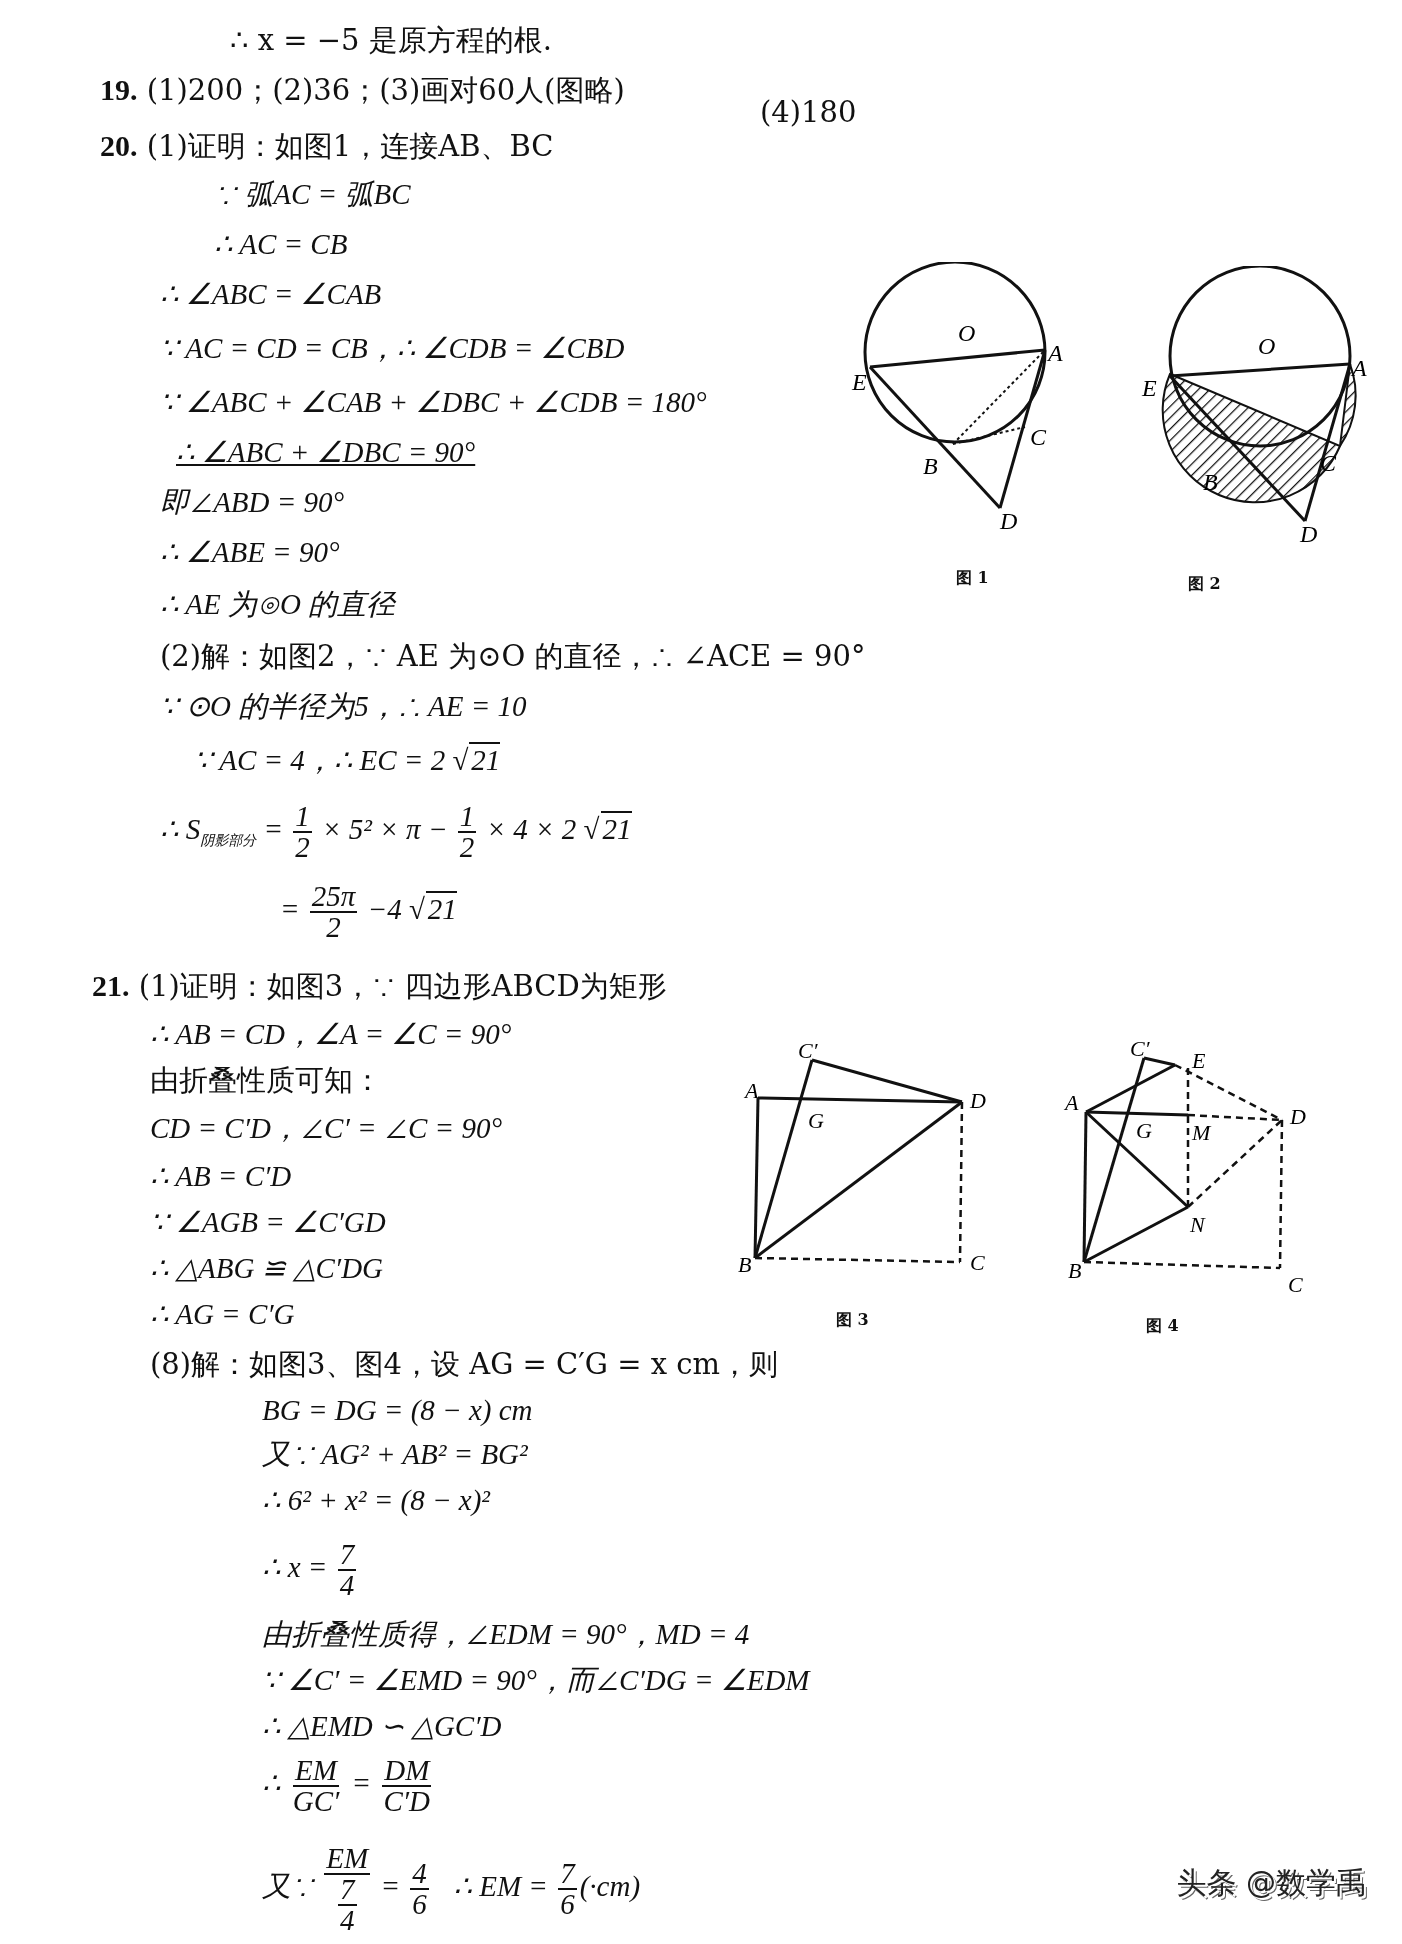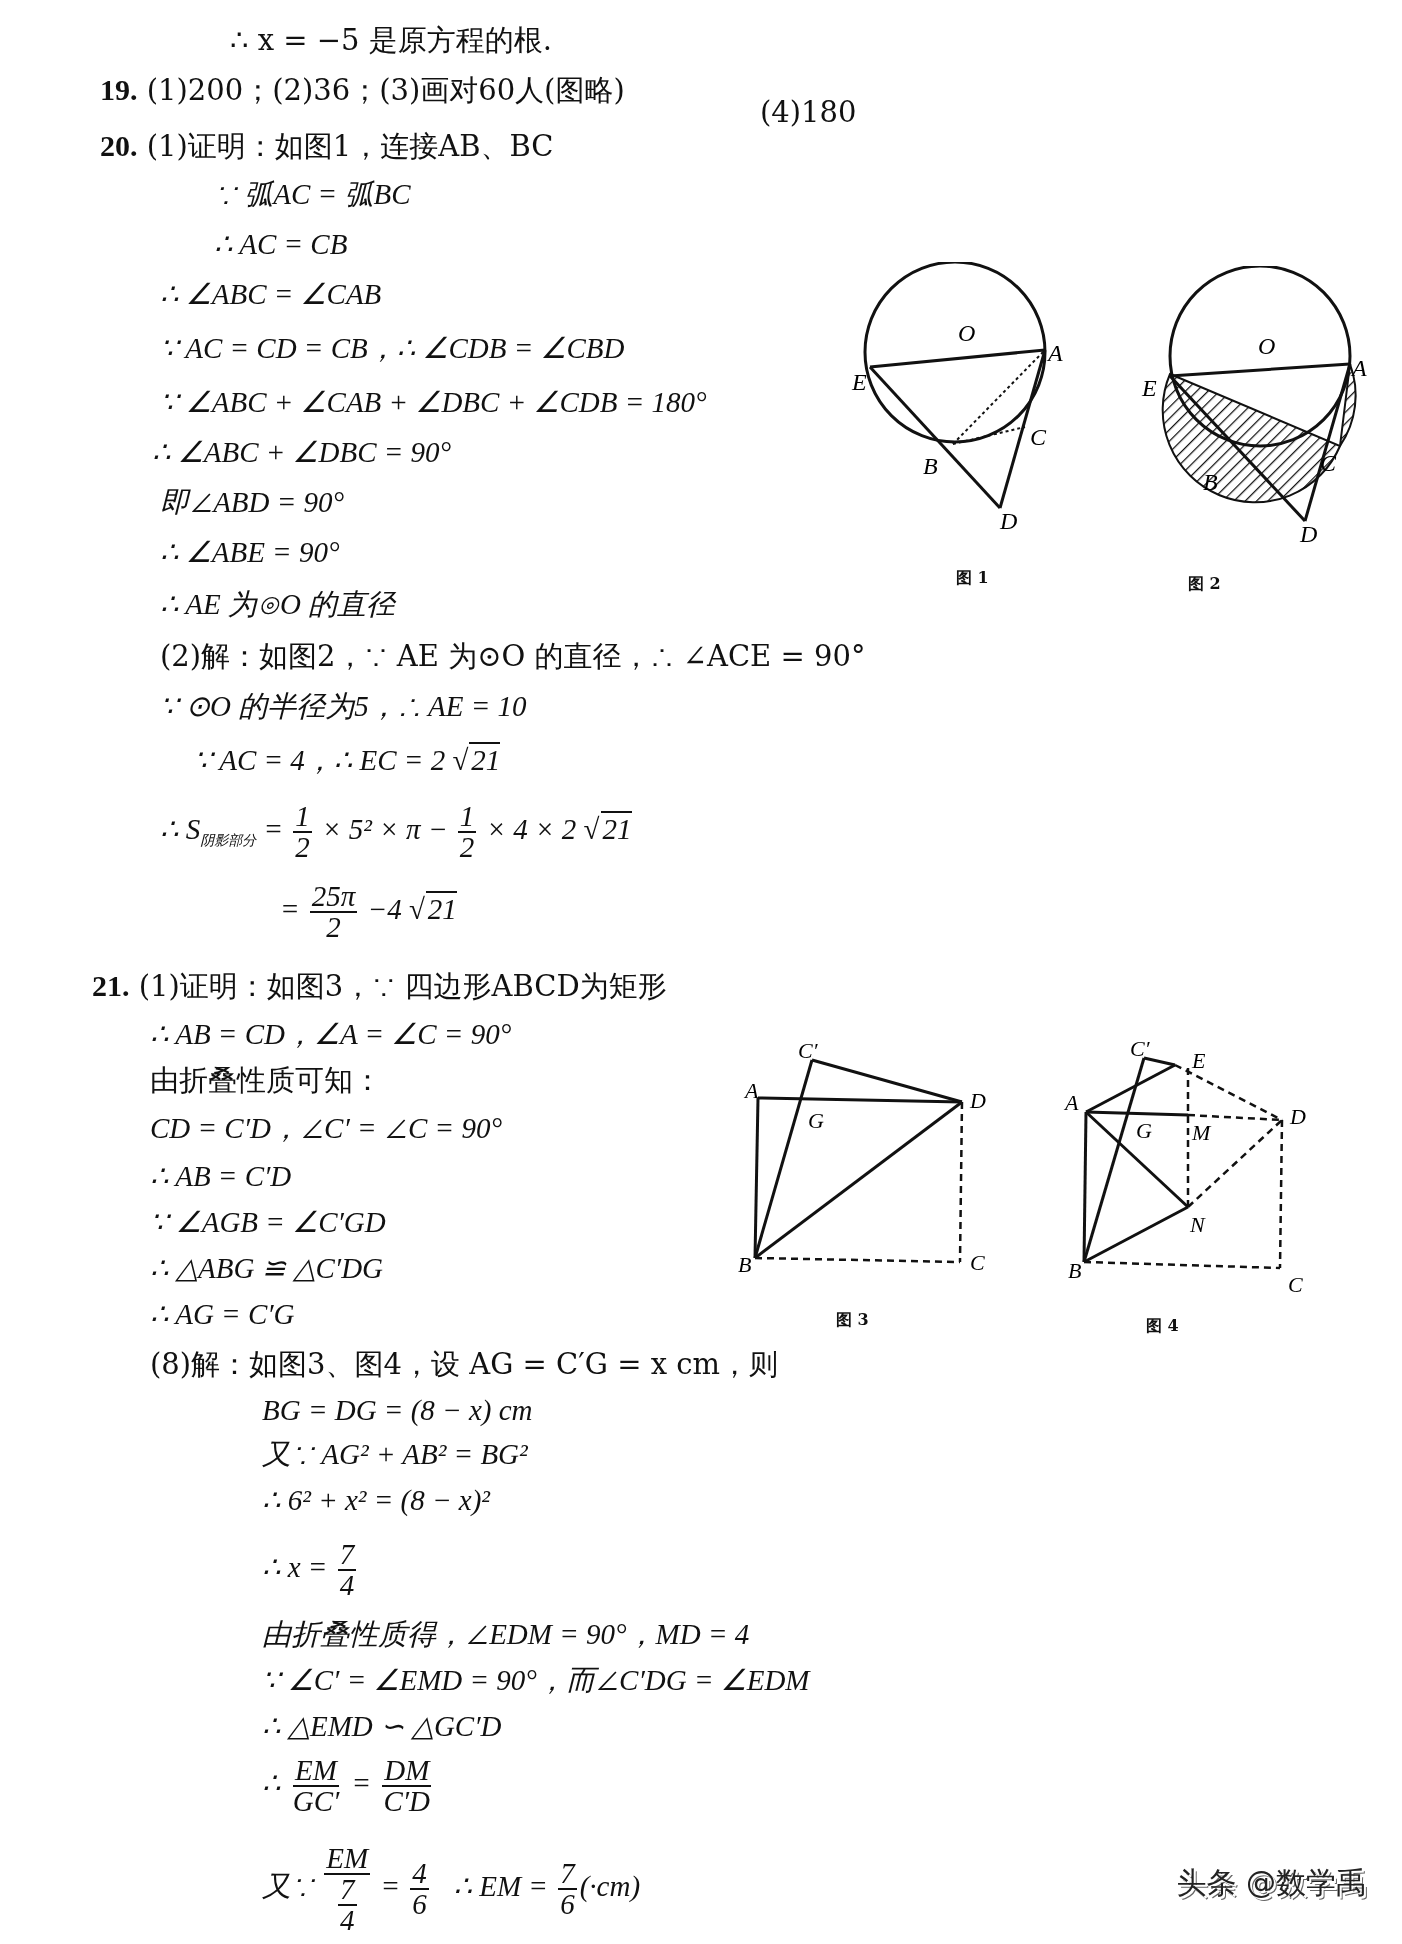--- a/index.html
+++ b/index.html
@@ -31,21 +31,21 @@
 
 <div class="ln" style="left:100px; top:128px;">
   <span class="num">20.</span>
   <span>(1)证明：如图1，连接AB、BC</span>
 </div>
 <div class="ln it" style="left:214px; top:176px;">∵ 弧AC = 弧BC</div>
 <div class="ln it" style="left:214px; top:226px;">∴ AC = CB</div>
 <div class="ln it" style="left:160px; top:276px;">∴ ∠ABC = ∠CAB</div>
 <div class="ln it" style="left:160px; top:330px;">∵ AC = CD = CB，∴ ∠CDB = ∠CBD</div>
 <div class="ln it" style="left:160px; top:384px;">∵ ∠ABC + ∠CAB + ∠DBC + ∠CDB = 180°</div>
-<div class="ln it" style="left:152px; top:434px;">∴ ∠ABC + ∠DBC = 90°</div>
+<div class="ln it" style="left:176px; top:434px;text-decoration:underline;">∴ ∠ABC + ∠DBC = 90°</div>
 <div class="ln it" style="left:160px; top:484px;">即∠ABD = 90°</div>
 <div class="ln it" style="left:160px; top:534px;">∴ ∠ABE = 90°</div>
 <div class="ln it" style="left:160px; top:586px;font-style:italic;">∴ AE 为⊙O 的直径</div>
 
 <div class="ln" style="left:160px; top:638px;">(2)解：如图2，∵ AE 为⊙O 的直径，∴ ∠ACE = 90°</div>
 <div class="ln it" style="left:160px; top:688px;">∵ ⊙O 的半径为5，∴ AE = 10</div>
 <div class="ln it" style="left:160px; top:742px;margin-left:34px;">
   <span>∵ AC = 4，∴ EC = 2</span>
   √<span class="sqrt">21</span>
 </div>

